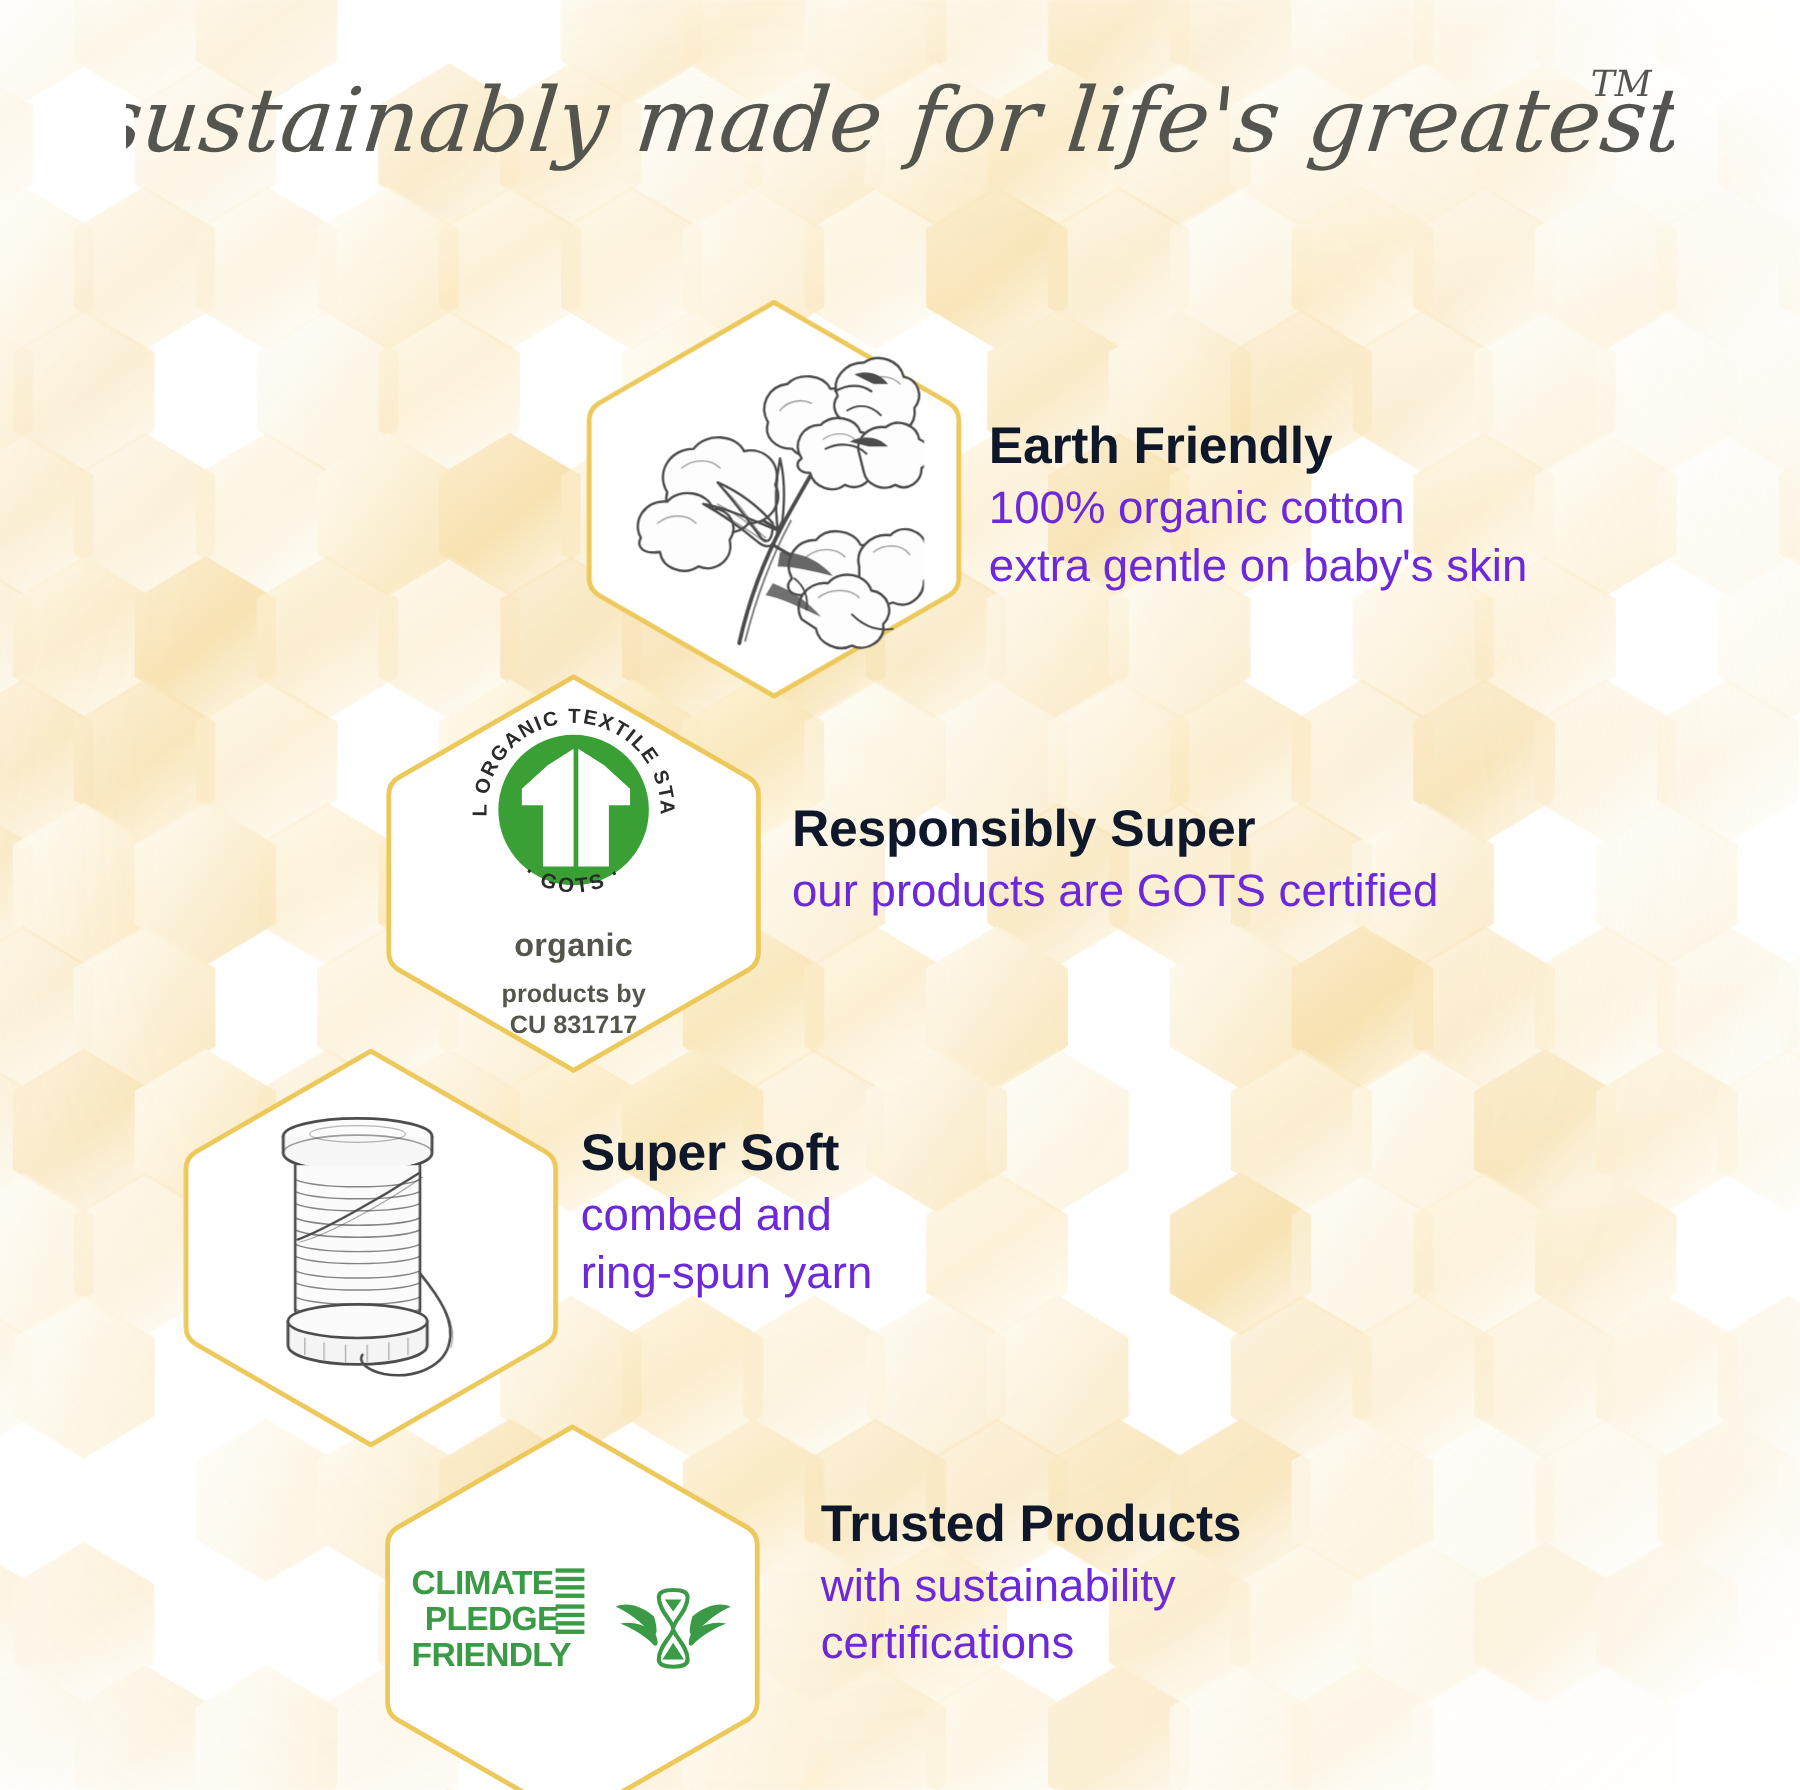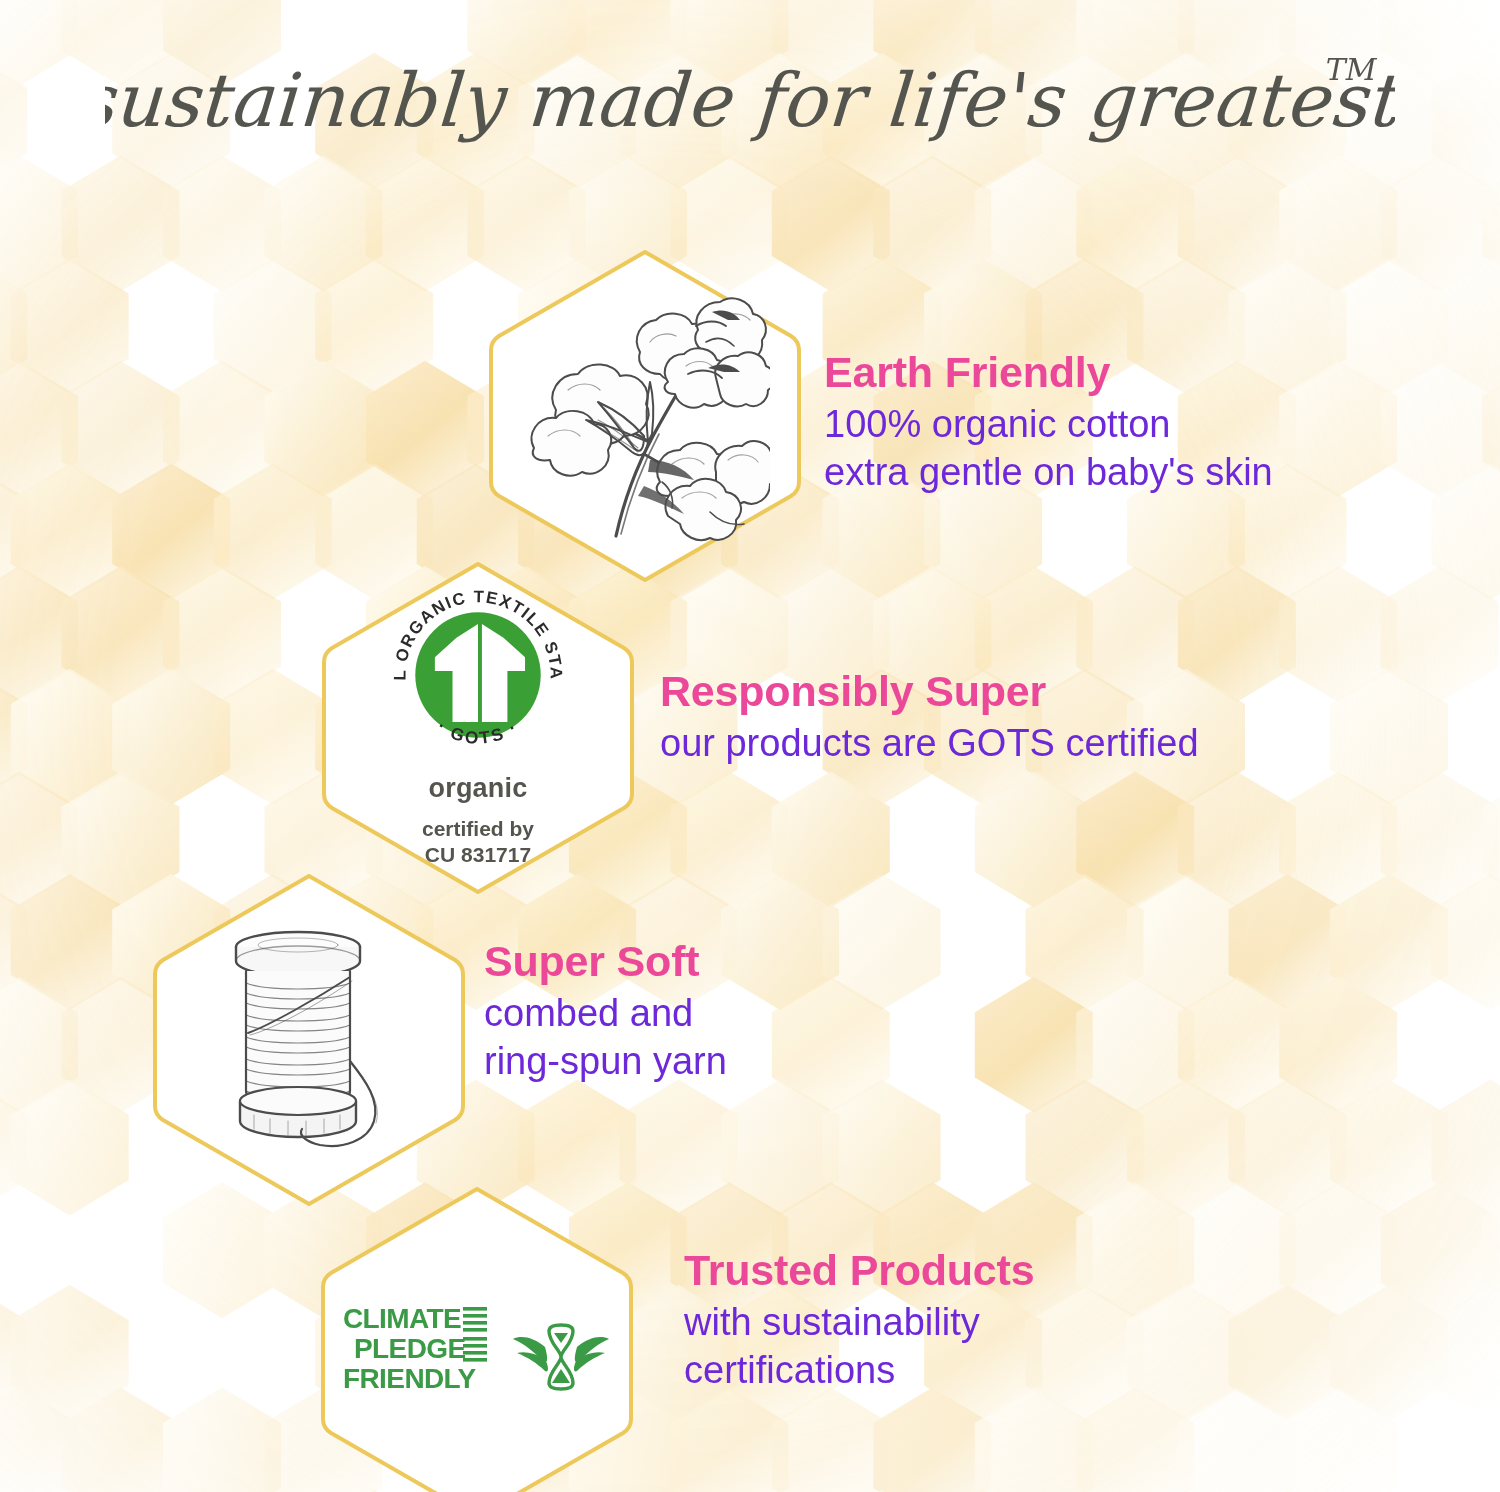--- a/index.html
+++ b/index.html
@@ -62,21 +62,21 @@
   
   .feature-text {
     position: absolute;
     z-index: 5;
   }
   .feature-title {
     font-family: "Liberation Sans", sans-serif;
     font-weight: bold;
     font-size: 43px;
     line-height: 1.08;
-    color: #ec4899;
+    color: #0f172a;
     letter-spacing: -0.2px;
     margin: 0 0 6px 0;
     white-space: nowrap;
   }
   .feature-desc {
     font-family: "Liberation Sans", sans-serif;
     font-weight: normal;
     font-size: 38px;
     line-height: 1.24;
     color: #6d28d9;
@@ -524,21 +524,21 @@
             </text>
           </g>
           <g fill="#2b2b2b" font-family="'Liberation Sans', sans-serif" font-size="17.6" font-weight="bold" letter-spacing="2.6">
             <text id="gots-ring-bot" text-anchor="middle">
               <textPath href="#gotsArcBot" startOffset="50%">· GOTS ·</textPath>
             </text>
           </g>
         </svg>
         <div class="gots-organic">organic</div>
         <div class="gots-cert">
-          <span>certified by</span>
+          <span>products by</span>
           <span>CU 831717</span>
         </div>
       </div>
     </div>
   </div>
 
   <div class="hex-card" style="left:146px; top:870px; width:326px; height:340px;">
     <svg class="hex-shape" viewBox="0 0 326 340">
       <path d="M163 6 L309 90 Q317 95 317 104 L317 236 Q317 245 309 250 L163 334
                L17 250 Q9 245 9 236 L9 104 Q9 95 17 90 Z" fill="#ffffff" stroke="#edc85a" stroke-width="4" stroke-linejoin="round"></path>

